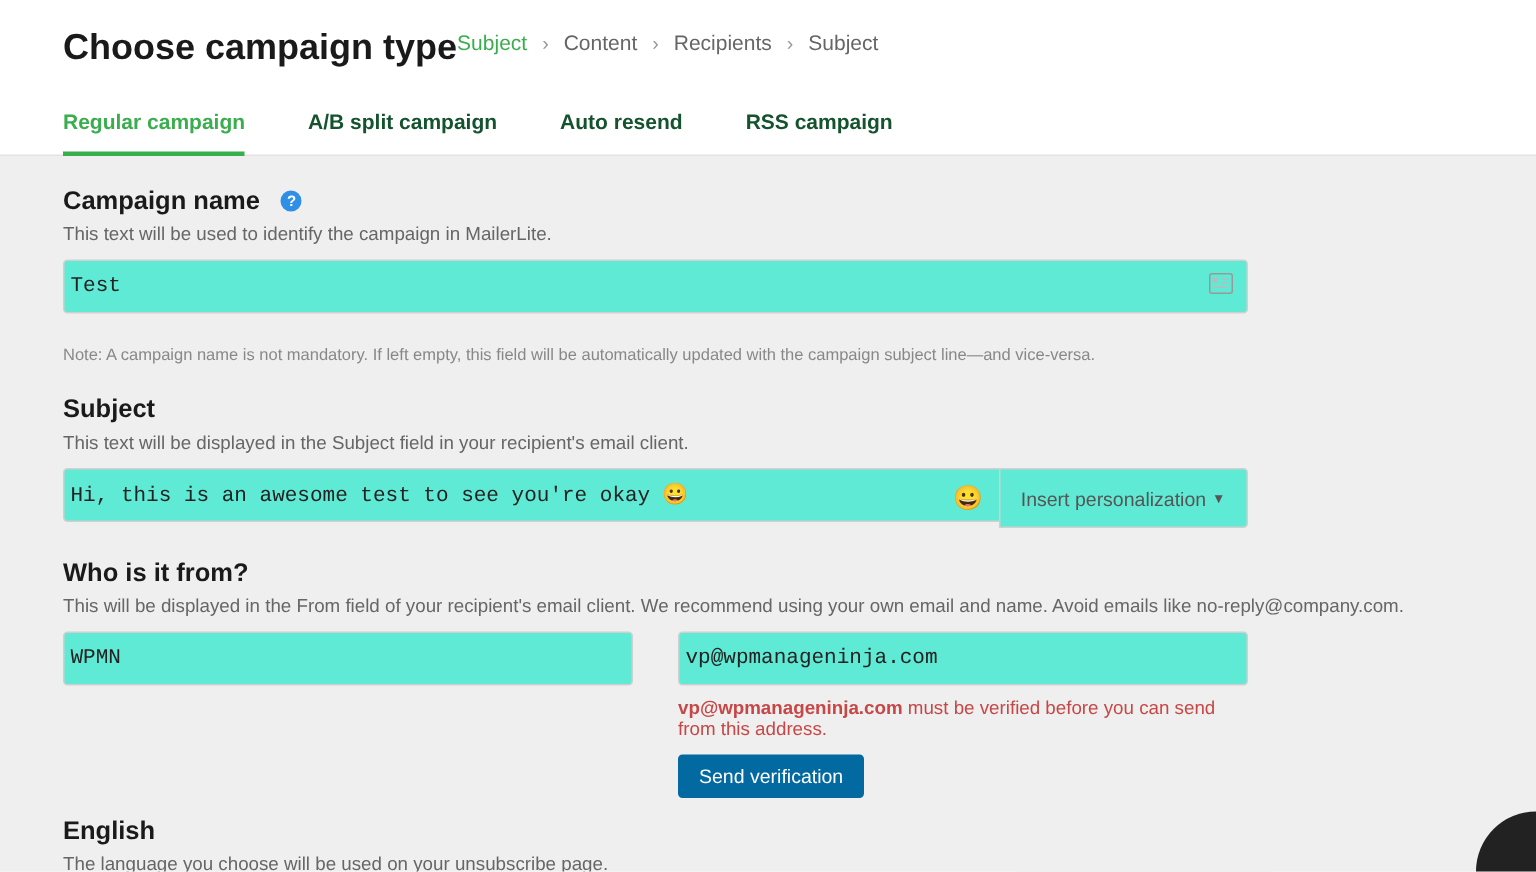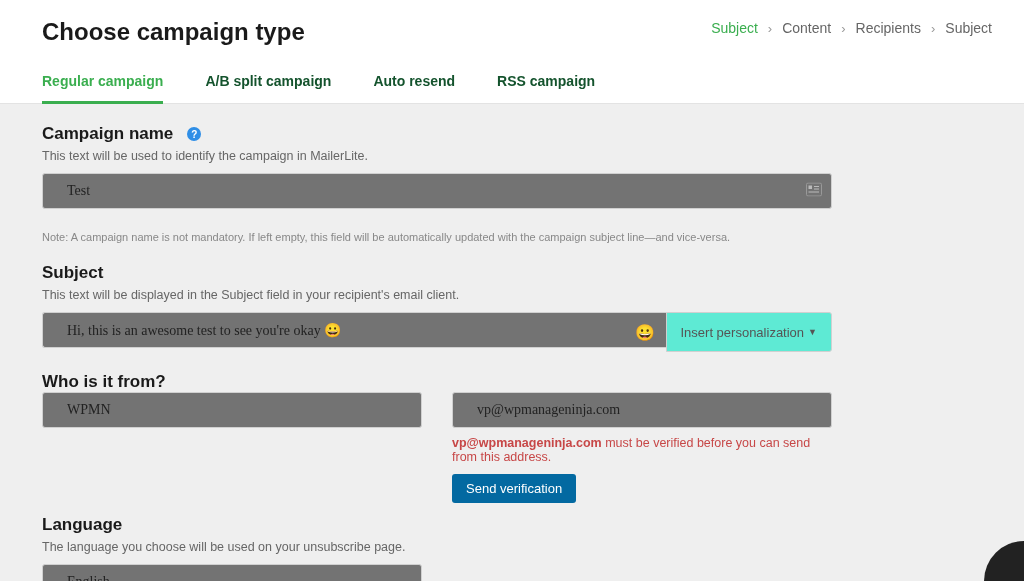--- a/index.html
+++ b/index.html
@@ -7,21 +7,20 @@
     font-family: -apple-system, BlinkMacSystemFont, "Segoe UI", Helvetica, Arial, sans-serif;
     background: #fff;
     color: #222;
     font-size: 14px;
     width: 1024px;
     height: 581px;
     overflow: hidden;
   }
   .header-bar {
     display: flex;
-    justify-content: space-between;
     align-items: flex-start;
     padding: 18px 32px 0 42px;
     background: #fff;
   }
   .page-title {
     font-size: 24px;
     font-weight: 700;
     color: #1a1a1a;
   }
   .steps {
@@ -90,24 +89,24 @@
   .field-note {
     font-size: 11px;
     color: #888;
     margin-top: 22px;
   }
   .text-input, .select-input {
     width: 100%;
     height: 36px;
     border: 1px solid #d0d0d0;
     border-radius: 3px;
-    background: #737373;
-    padding: 0 24px;
-    font-size: 14px;
-    font-family: Liberation Serif, serif;
+    background: #5eead4;
+    padding: 0 4px;
+    font-size: 14px;
+    font-family: Liberation Mono, monospace;
     color: #222;
     outline: none;
   }
   .select-wrapper { position: relative; width: 380px; }
   .select-input { appearance: none; -webkit-appearance: none; padding-right: 30px; }
   .input-wrap { position: relative; }
   .input-icon-right {
     position: absolute;
     right: 10px; top: 50%;
     transform: translateY(-50%);
@@ -243,37 +242,38 @@
         <span>Insert personalization</span>
         <span class="caret-down">▼</span>
       </button>
     </div>
   </div>
 
   <div class="field-group">
     <div class="field-label">
       <span>Who is it from?</span>
     </div>
+    <div class="field-desc">This will be displayed in the From field of your recipient's email client. We recommend using your own email and name. Avoid emails like no-reply@company.com.</div>
     <div class="from-row">
       <div class="from-left">
         <input class="text-input" type="text" value="WPMN" style="">
       </div>
       <div class="from-right">
         <input class="text-input" type="text" value="vp@wpmanageninja.com" style="">
         <div class="error-text">
           <span class="error-email">vp@wpmanageninja.com</span><span> must be verified before you can send from this address.</span>
         </div>
         <button class="verify-btn">Send verification</button>
       </div>
     </div>
   </div>
 
   <div class="field-group" style="margin-top:-8px;">
     <div class="field-label">
-      <span>Language</span>
+      <span>English</span>
     </div>
     <div class="field-desc">The language you choose will be used on your unsubscribe page.</div>
     <div class="select-wrapper">
       <input class="select-input" readonly="" value="English" style="">
       
     </div>
   </div>
 
 </div>
 

